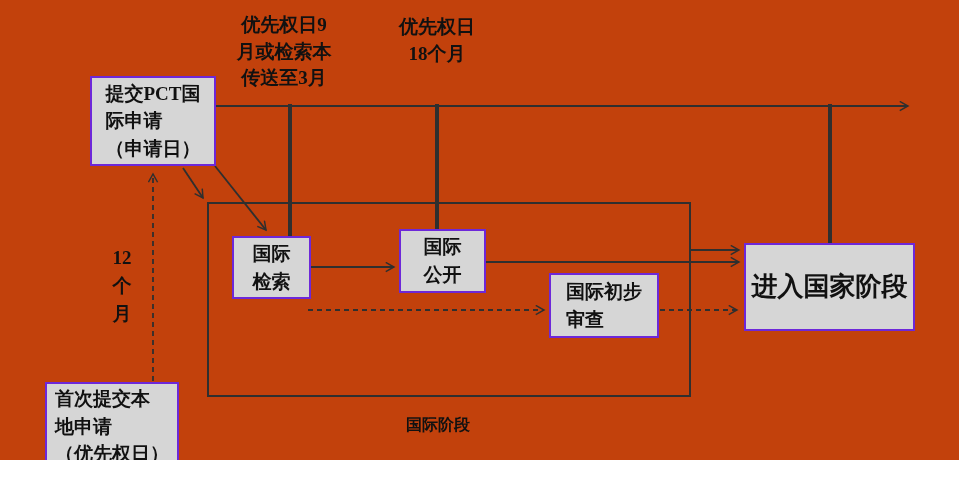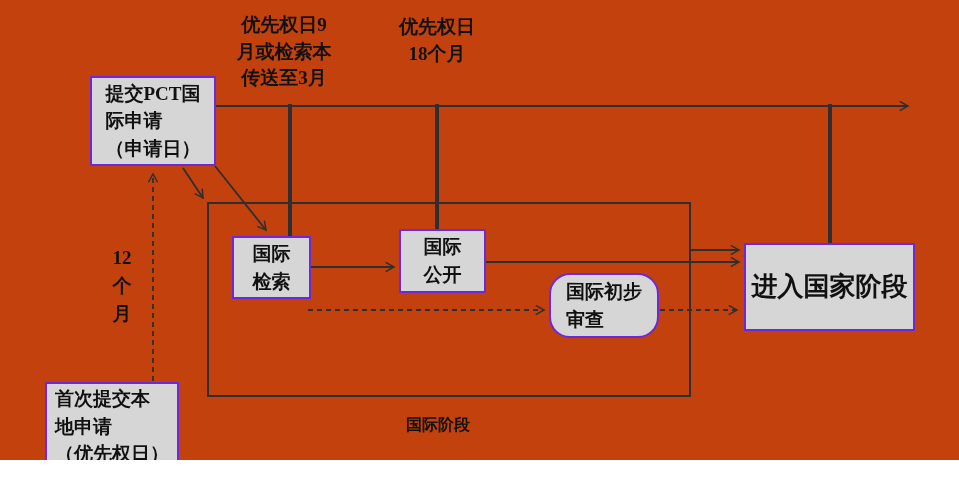--- a/index.html
+++ b/index.html
@@ -26,21 +26,21 @@
   .lbl{
     position:absolute;
     text-align:center;
     white-space:pre-line;
     font-size:19px;line-height:1.4;
   }
   .box-pct{left:90px;top:76px;width:126px;height:90px;}
   .box-local{left:45px;top:382px;width:134px;height:89px;}
   .box-search{left:232px;top:236px;width:79px;height:63px;}
   .box-pub{left:399px;top:229px;width:87px;height:64px;}
-  .box-prelim{left:549px;top:273px;width:110px;height:65px;border-radius:21px;}
+  .box-prelim{left:549px;top:273px;width:110px;height:65px;}
   .box-national{left:744px;top:243px;width:171px;height:88px;font-size:26px;}
   .big-rect{
     position:absolute;left:207px;top:202px;width:484px;height:195px;
     box-sizing:border-box;border:2px solid #2f2f2f;
   }
   .lbl-9m{left:204px;top:12px;width:160px;}
   .lbl-18m{left:377px;top:14px;width:120px;}
   .lbl-30m{left:748px;top:26px;width:165px;}
   .lbl-12m{left:103px;top:216px;width:38px;line-height:1.48;margin-top:28px;}
   .lbl-phase{left:383px;top:414px;width:110px;font-size:16px;}

